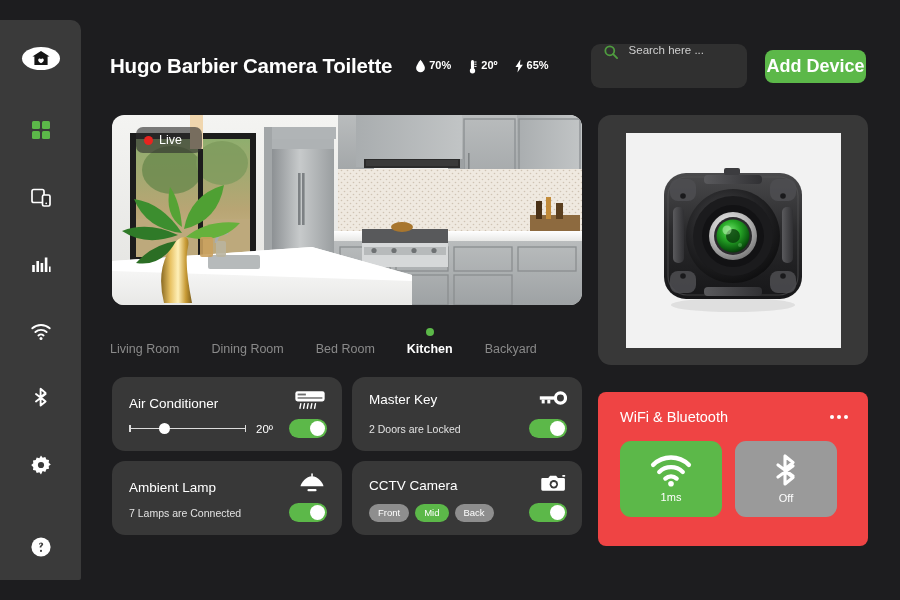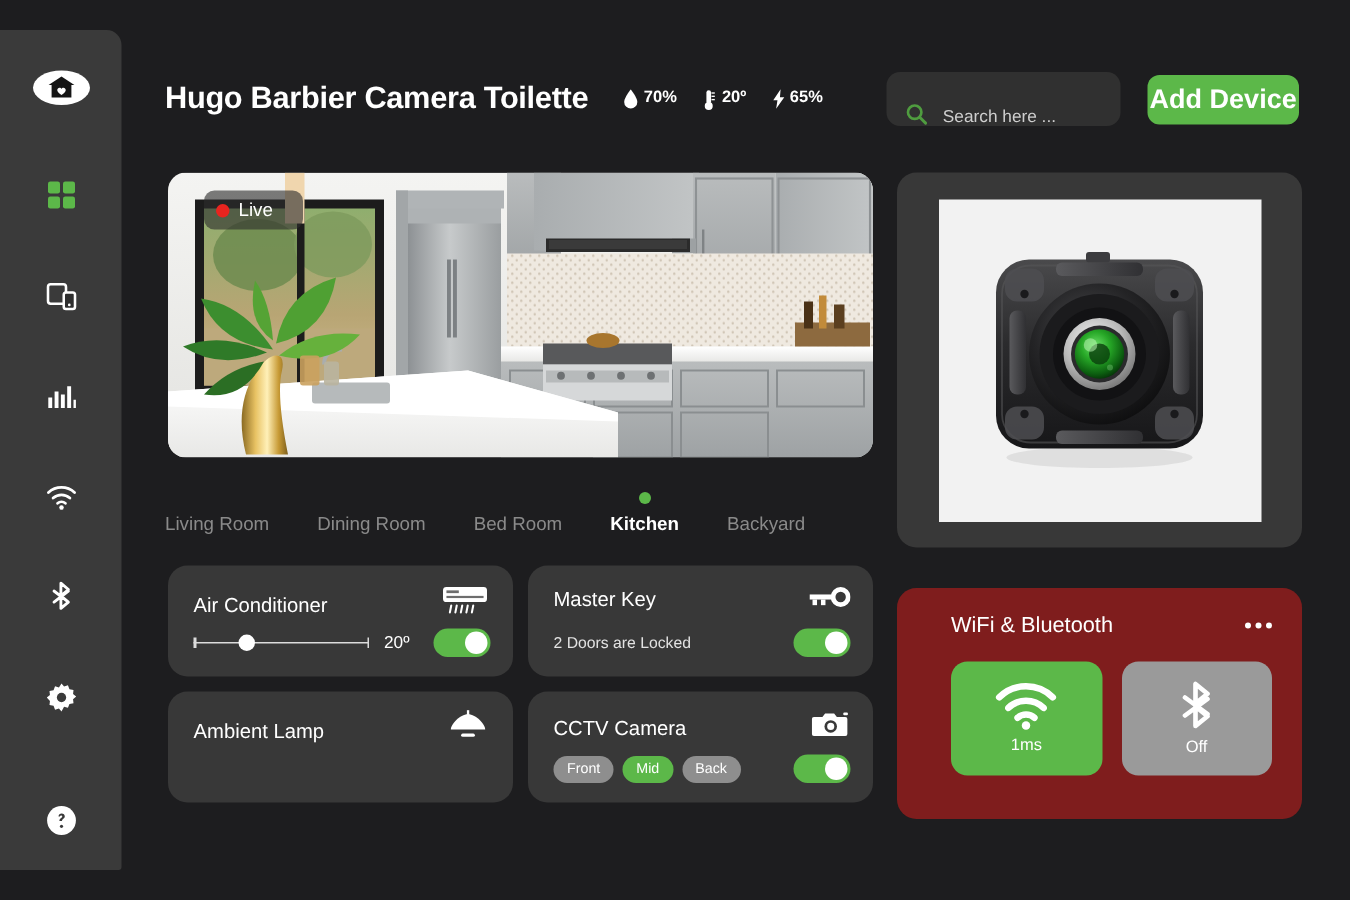--- a/index.html
+++ b/index.html
@@ -46,23 +46,23 @@
   }
   .page-title {
     font-size: 20.5px; font-weight: bold; color: #ffffff;
     letter-spacing: -0.2px; white-space: nowrap;
   }
   .stats { display: flex; align-items: center; gap: 16px; margin-left: 23px; }
   .stat { display: flex; gap: 3px; }
   .stat-val { font-size: 11px; color: #ffffff; font-weight: bold; }
   .search-box {
     margin-left: 42px;
-    width: 164px; height: 36px; border-radius: 9px;
+    width: 164px; height: 44px; border-radius: 9px;
     background: #303030;
-    display: flex; align-items: flex-end; padding: 0 12px; gap: 10px;
+    display: flex; align-items: flex-start; padding: 0 12px; gap: 10px;
   }
   .search-placeholder { font-size: 11.5px; color: #cfcfcf; }
   .add-btn {
     margin-left: 18px;
     width: 107px; height: 33px; border-radius: 8px;
     background: #5cb849; border: none;
     color: #ffffff; font-size: 18px; font-weight: bold;
     font-family: "Liberation Sans", sans-serif;
     cursor: pointer;
     display: flex; align-items: center; justify-content: center;
@@ -160,22 +160,22 @@
     background: #383838; border-radius: 13px;
     display: flex; align-items: center; justify-content: center;
   }
   .product-img {
     width: 215px; height: 215px; background: #f2f2f2;
     display: flex; align-items: center; justify-content: center;
   }
   .wifi-panel {
     position: absolute; left: 598px; top: 392px;
     width: 270px; height: 154px;
-    background: #7f1d1d; border-radius: 13px;
-    padding: 17px 20px 0 36px;
+    background: #ef4444; border-radius: 8px;
+    padding: 17px 20px 0 22px;
   }
   .wifi-head { display: flex; align-items: center; justify-content: space-between; }
   .wifi-title { font-size: 14.5px; color: #ffffff; }
   .dots-btn { display: flex; gap: 3px; cursor: pointer; padding: 4px 0; }
   .dots-btn i { width: 4px; height: 4px; border-radius: 50%; background: #ffffff; display: block; }
   .tiles { display: flex; gap: 13px; margin-top: 16px; }
   .tile {
     width: 102px; height: 76px; border-radius: 11px;
     display: flex; flex-direction: column; align-items: center; justify-content: center;
     gap: 4px; cursor: pointer;
@@ -488,20 +488,26 @@
 
     <div class="card">
       <div class="card-top">
         <span class="card-title">Ambient Lamp</span>
         <svg width="30" height="22" viewBox="0 0 32 24">
           <path d="M16 3.5 C10 3.5 3.5 11 3.5 14.5 L28.5 14.5 C28.5 11 22 3.5 16 3.5 Z" fill="#ffffff"></path>
           <rect x="15.2" y="0.5" width="1.7" height="3.6" fill="#ffffff"></rect>
           <rect x="11" y="17.5" width="10" height="2.4" rx="1.2" fill="#ffffff"></rect>
         </svg>
       </div>
+      <div class="card-bottom">
+        <span class="card-sub">7 Lamps are Connected</span>
+        <div class="toggle">
+          <span class="knob"></span>
+        </div>
+      </div>
     </div>
 
     <div class="card">
       <div class="card-top">
         <span class="card-title">CCTV Camera</span>
         <svg width="26" height="20" viewBox="0 0 28 22">
           <path d="M1.5 5.5 h6.2 l2-2.6 h6.6 l2 2.6 h6.2 a1.5 1.5 0 0 1 1.5 1.5 v11 a1.5 1.5 0 0 1 -1.5 1.5 h-23 a1.5 1.5 0 0 1 -1.5 -1.5 v-11 a1.5 1.5 0 0 1 1.5 -1.5z" fill="#ffffff"></path>
           <circle cx="13.8" cy="12.4" r="4.6" fill="#383838"></circle>
           <circle cx="13.8" cy="12.4" r="2.6" fill="#ffffff"></circle>
           <rect x="23" y="2.2" width="3.4" height="2" rx="0.8" fill="#ffffff"></rect>

